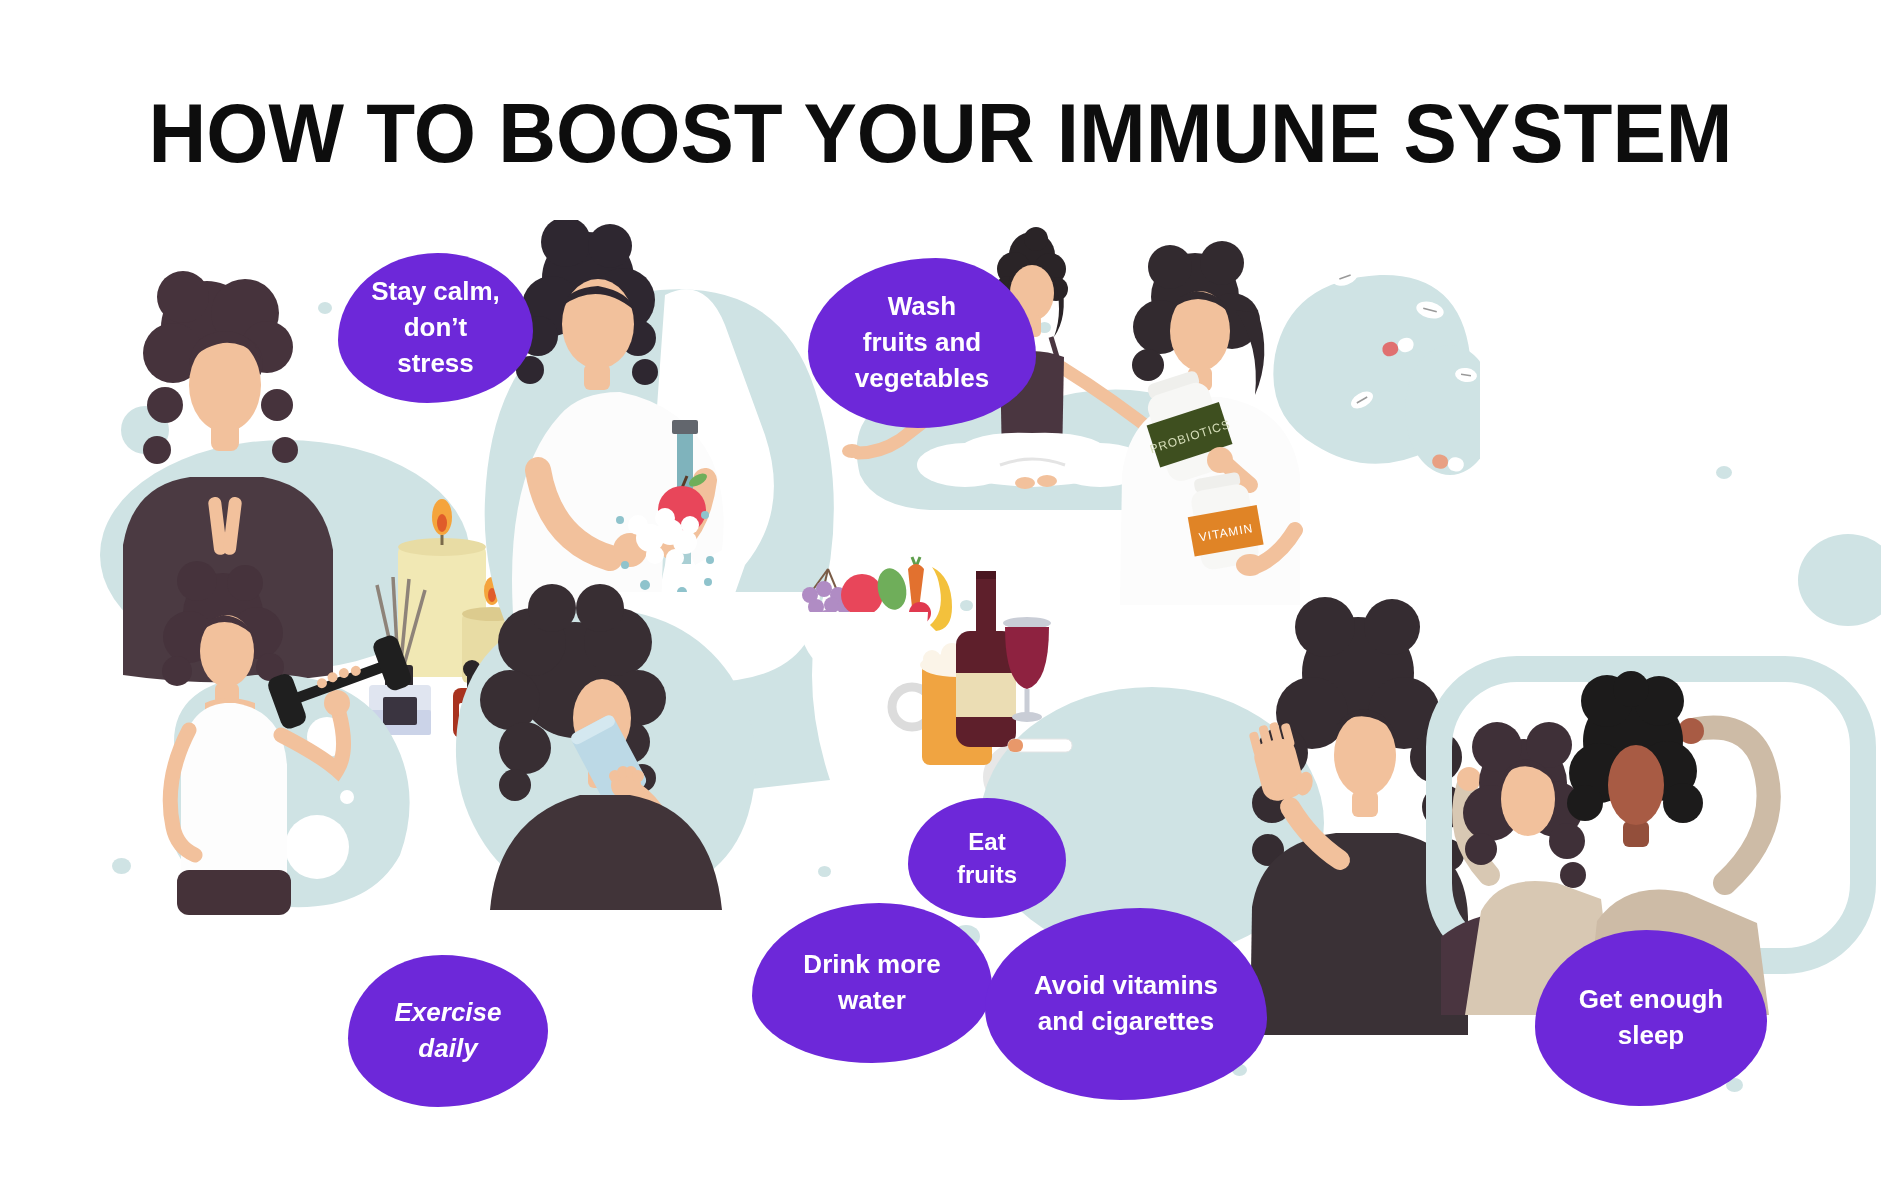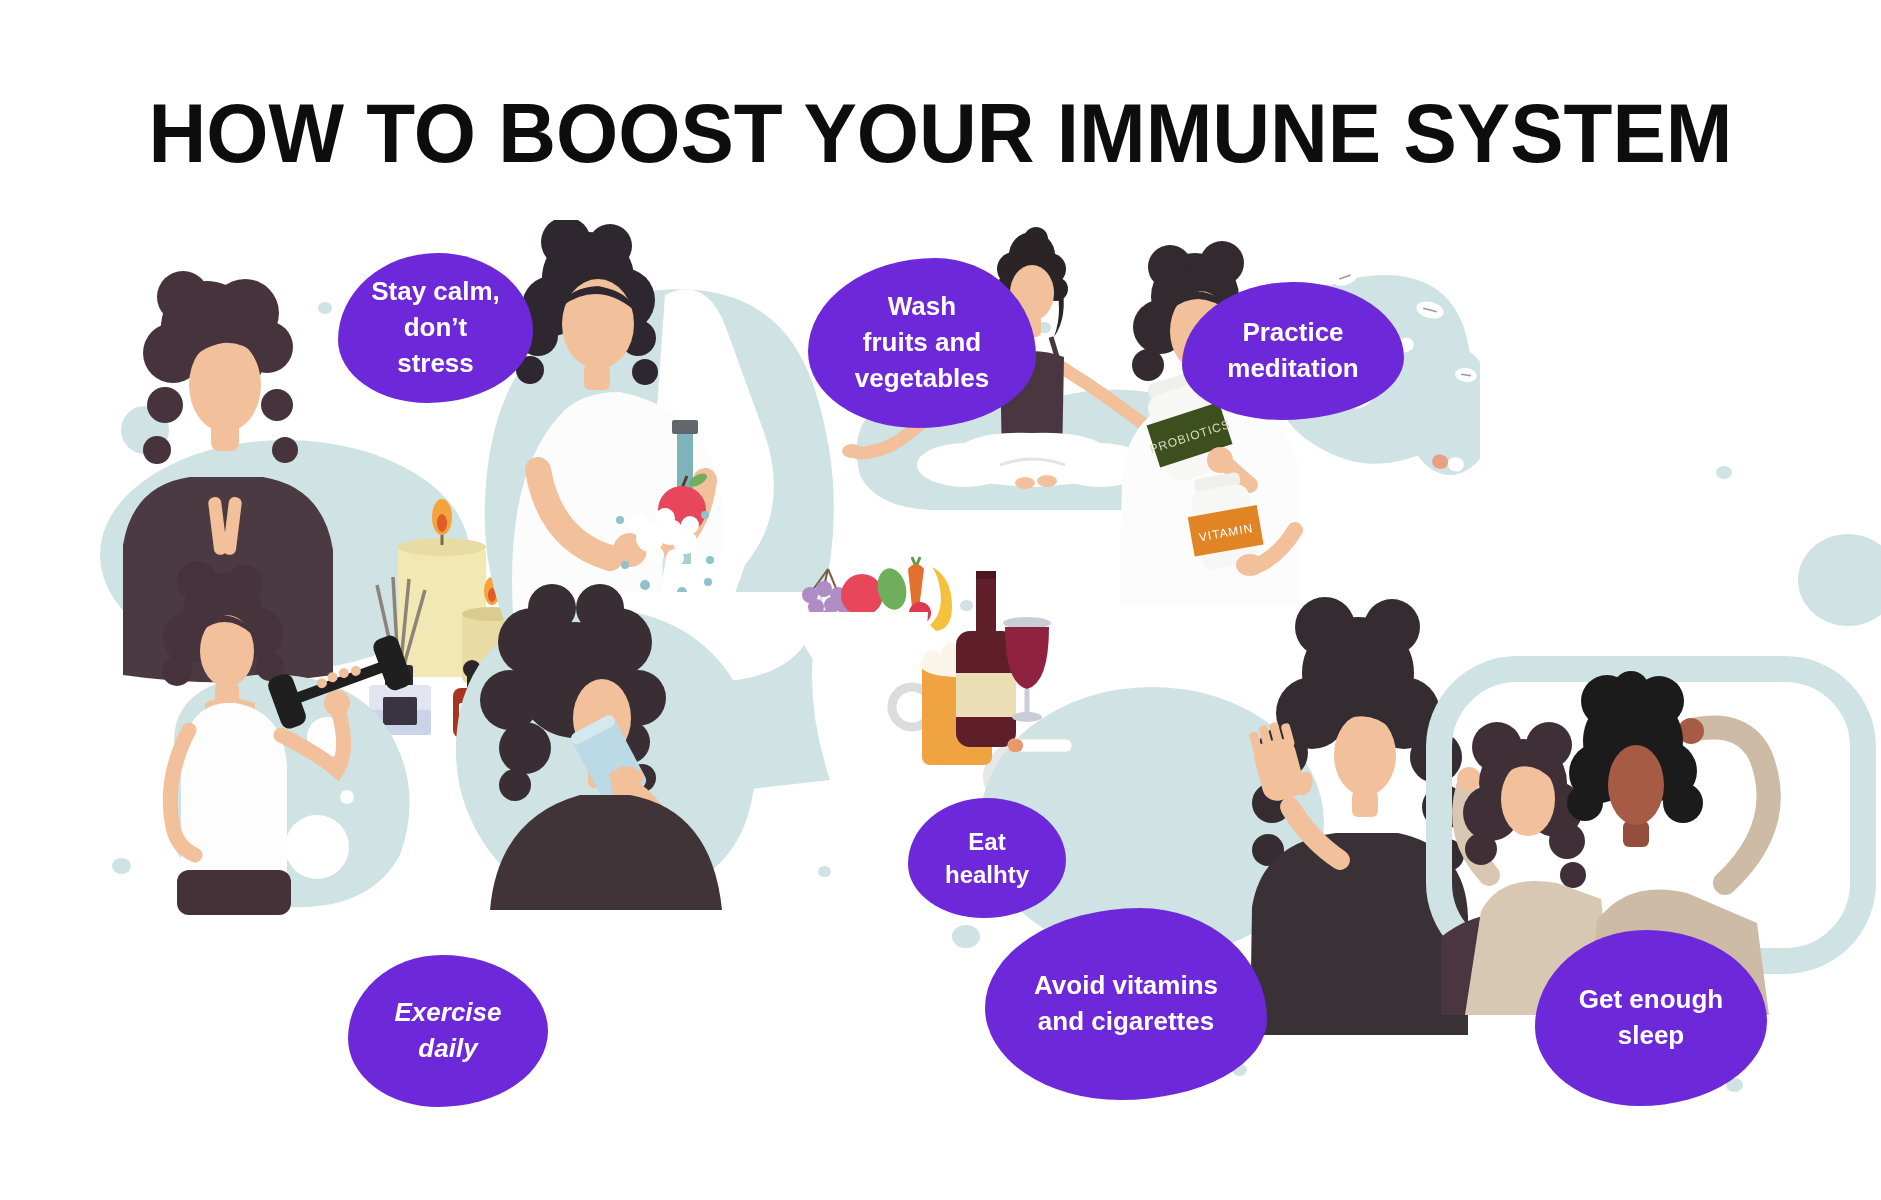--- a/index.html
+++ b/index.html
@@ -443,24 +443,24 @@
       <path d="M162,380 L172,286 Q202,244 262,258 L332,288 L344,380 Z" fill="#cdbba6"></path>
     </g>
   </svg>
 
   <div class="bubble b1">Stay calm,
 don’t
 stress</div>
   <div class="bubble b2">Wash
 fruits and
 vegetables</div>
-  <div class="bubble b3">Practice
-meditation</div>
   <div class="bubble b5">Exercise
 daily</div>
+  <div class="bubble b6">Drink more
+water</div>
   <div class="bubble b7">Eat
-healhty</div>
+fruits</div>
   <div class="bubble b8">Avoid vitamins
 and cigarettes</div>
   <div class="bubble b9">Get enough
 sleep</div>
 
 </div>
 
 </body></html>

